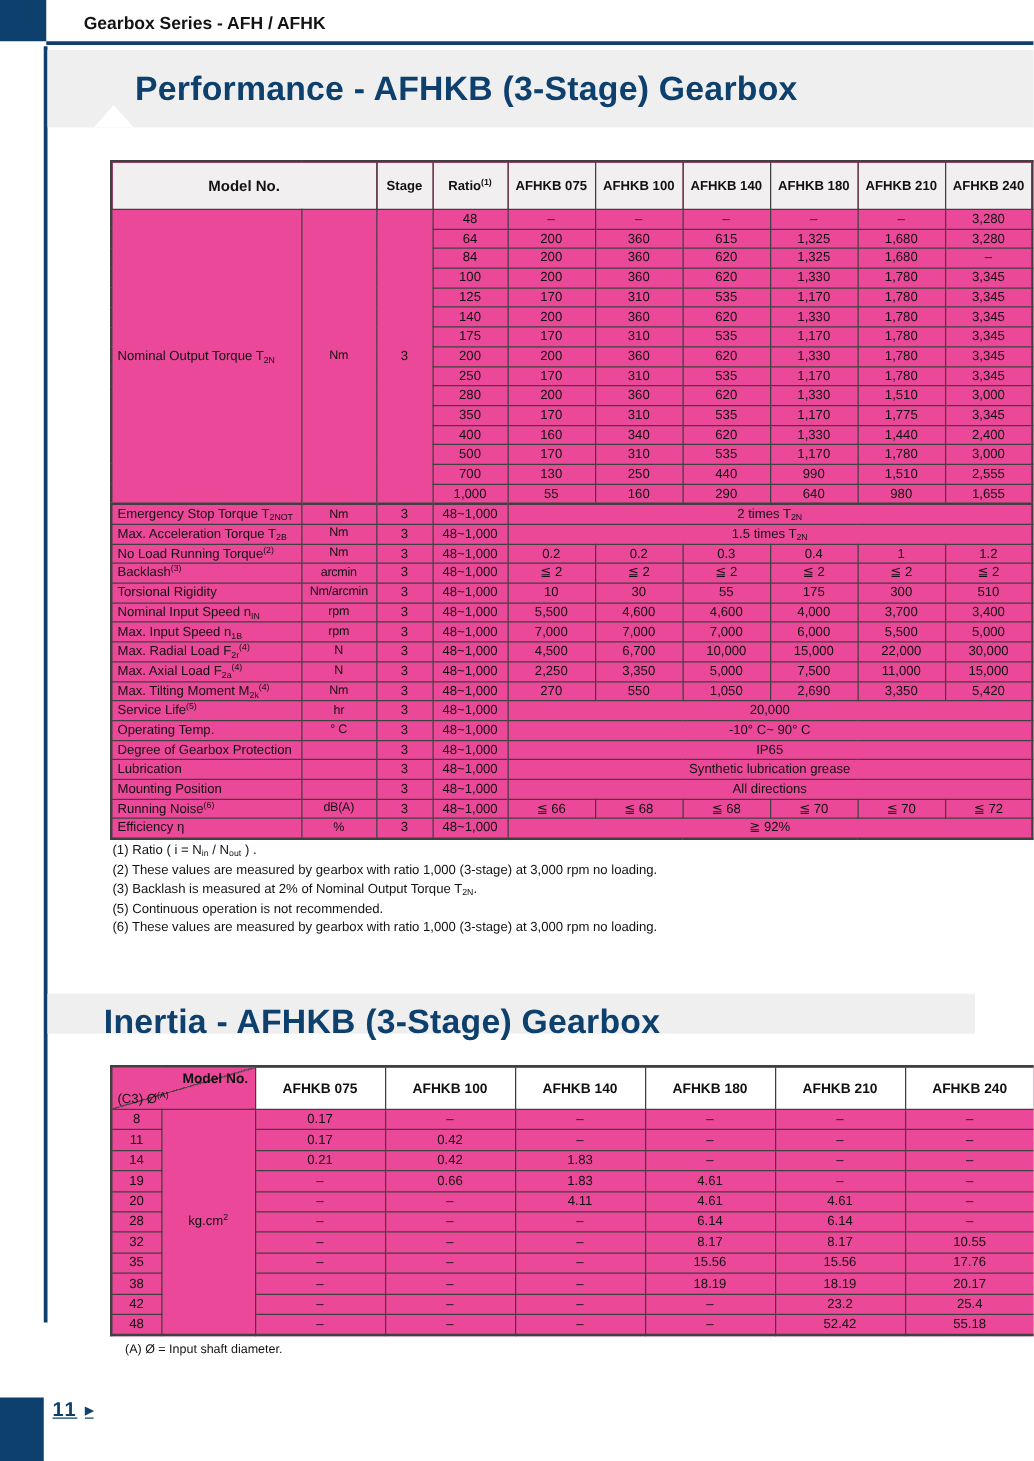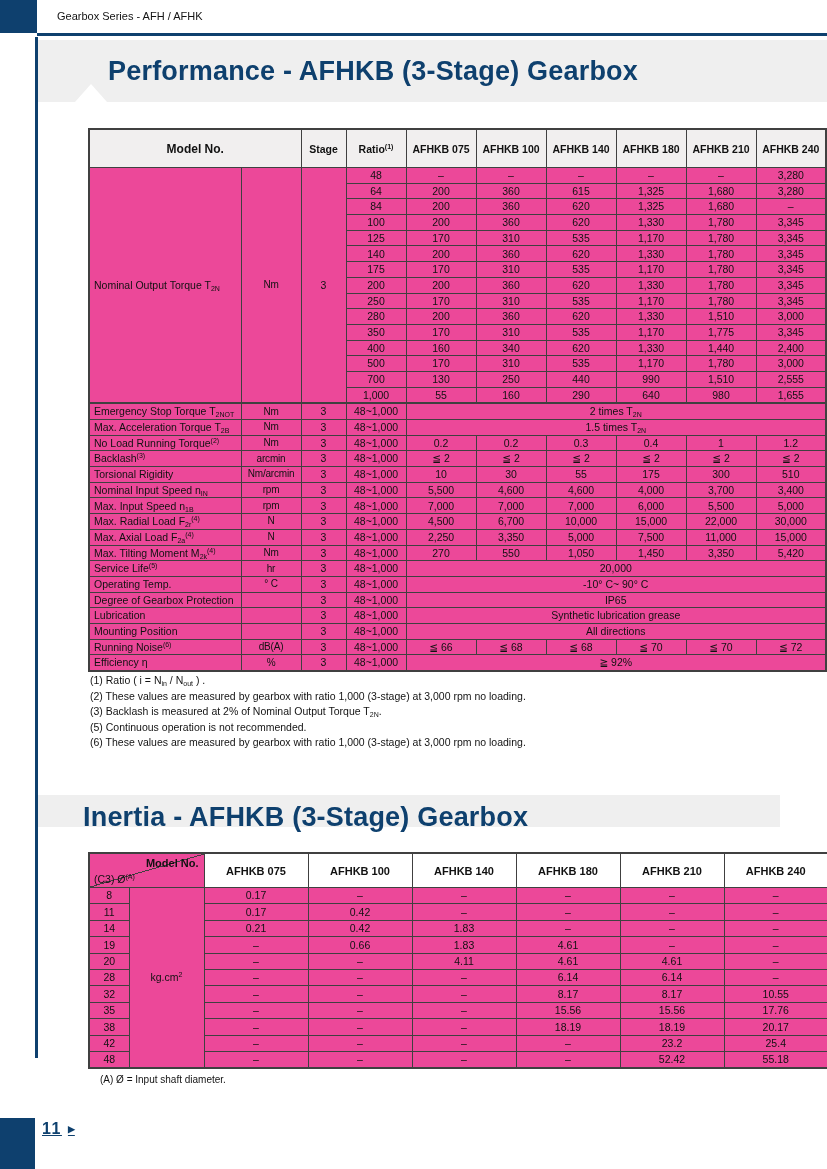--- a/index.html
+++ b/index.html
@@ -6,21 +6,21 @@
   .page {
     position:relative; width:827px; height:1169px; background:#ffffff;
     font-family:"Liberation Sans", sans-serif; color:#111; overflow:hidden;
   }
   sub,sup { font-size:7px; line-height:0; }
   sup { vertical-align:4px; }
   sub { vertical-align:-2px; }
 
   
   .corner-top { position:absolute; left:0; top:0; width:37px; height:33px; background:#0e406e; }
-  .series { position:absolute; left:57px; top:10px; font-size:11px; font-weight:normal; color:#131313; }
+  .series { position:absolute; left:67px; top:10px; font-size:14px; font-weight:bold; color:#131313; }
   .h-rule { position:absolute; left:37px; top:33px; width:790px; height:3px; background:#0e406e; }
   .v-rule { position:absolute; left:35px; top:37px; width:3px; height:1021px; background:#0e406e; }
 
   
   .band { position:absolute; background:#efefef; }
   .band1 { left:38px; top:40px; width:789px; height:62px; }
   .band2 { left:38px; top:795px; width:742px; height:32px; }
   .band-title { font-weight:bold; color:#0e406e; letter-spacing:0.2px; white-space:nowrap; }
   .band1 .band-title { font-size:27px; line-height:62px; padding-left:70px; }
   .band2 .band-title { font-size:27px; line-height:45px; padding-left:45px; }
@@ -341,21 +341,21 @@
           <td>15,000</td>
         </tr>
         <tr>
           <td class="lbl">Max. Tilting Moment  M<sub>2k</sub><sup>(4)</sup></td>
           <td class="unit">Nm</td>
           <td>3</td>
           <td>48~1,000</td>
           <td>270</td>
           <td>550</td>
           <td>1,050</td>
-          <td>1,450</td>
+          <td>2,690</td>
           <td>3,350</td>
           <td>5,420</td>
         </tr>
         <tr>
           <td class="lbl">Service Life<sup>(5)</sup></td>
           <td class="unit">hr</td>
           <td>3</td>
           <td>48~1,000</td>
           <td colspan="6">20,000</td>
         </tr>

